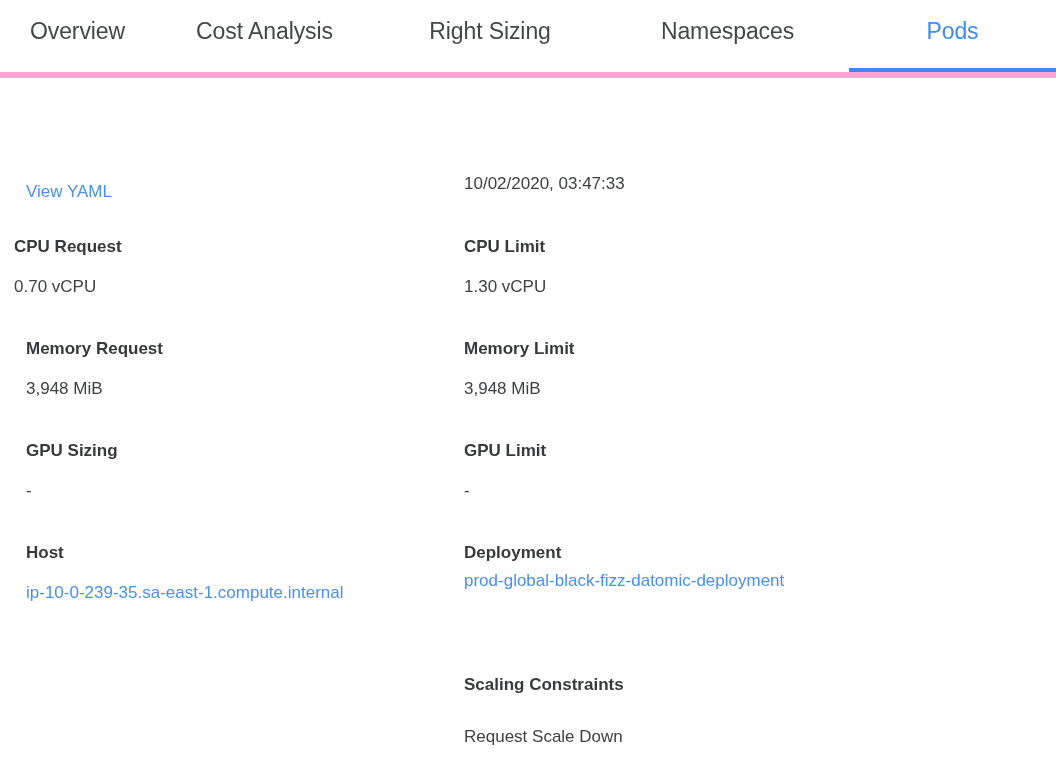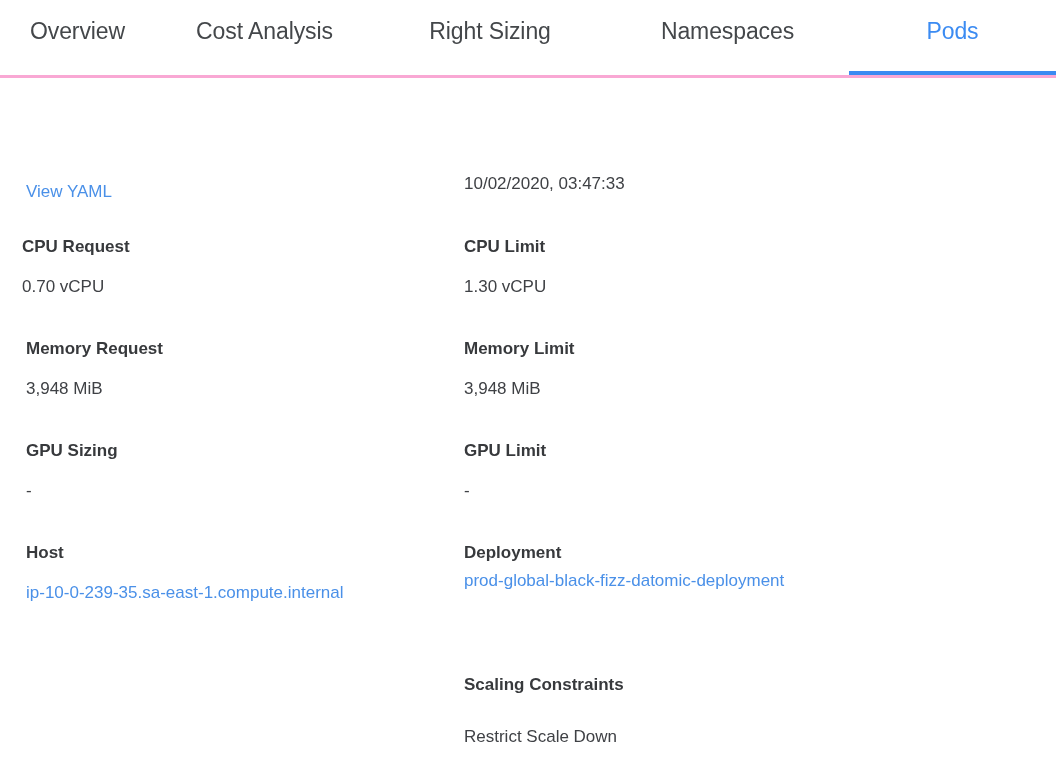--- a/index.html
+++ b/index.html
@@ -15,21 +15,21 @@
     color: #3c4043;
     overflow: hidden;
     position: relative;
   }
 
   
   .tabbar {
     position: relative;
     height: 78px;
     box-sizing: border-box;
-    border-bottom: 3px solid #f9a8d4;
+    border-bottom: 6px solid #f9a8d4;
     background: #ffffff;
   }
   .tabs {
     display: flex;
     align-items: flex-start;
     height: 100%;
   }
   .tab {
     position: relative;
     height: 100%;
@@ -132,21 +132,21 @@
     </div>
   </div>
 </div>
 
 <div class="content">
 
   <div class="abs" style="left:26px; top:95px;">
     <div class="field-value link">View YAML</div>
   </div>
 
-  <div class="abs" style="left:22px; top:158px;">
+  <div class="abs" style="left:14px; top:158px;">
     <div class="field-label">CPU Request</div>
     <div class="field-value" style="margin-top:18px;">0.70 vCPU</div>
   </div>
 
   <div class="abs" style="left:26px; top:260px;">
     <div class="field-label">Memory Request</div>
     <div class="field-value" style="margin-top:18px;">3,948 MiB</div>
   </div>
 
   <div class="abs" style="left:26px; top:362px;">
@@ -178,17 +178,17 @@
     <div class="field-value" style="margin-top:18px;">-</div>
   </div>
 
   <div class="abs" style="left:464px; top:464px;">
     <div class="field-label">Deployment</div>
     <div class="field-value link wrapbox-right" style="margin-top:6px;">prod-global-black-fizz-datomic-deployment</div>
   </div>
 
   <div class="abs" style="left:464px; top:596px;">
     <div class="field-label">Scaling Constraints</div>
-    <div class="plain-line" style="margin-top:30px;">Restrict Scale Down</div>
+    <div class="plain-line" style="margin-top:30px;">Request Scale Down</div>
 
   </div>
 
 </div>
 
 </body></html>

